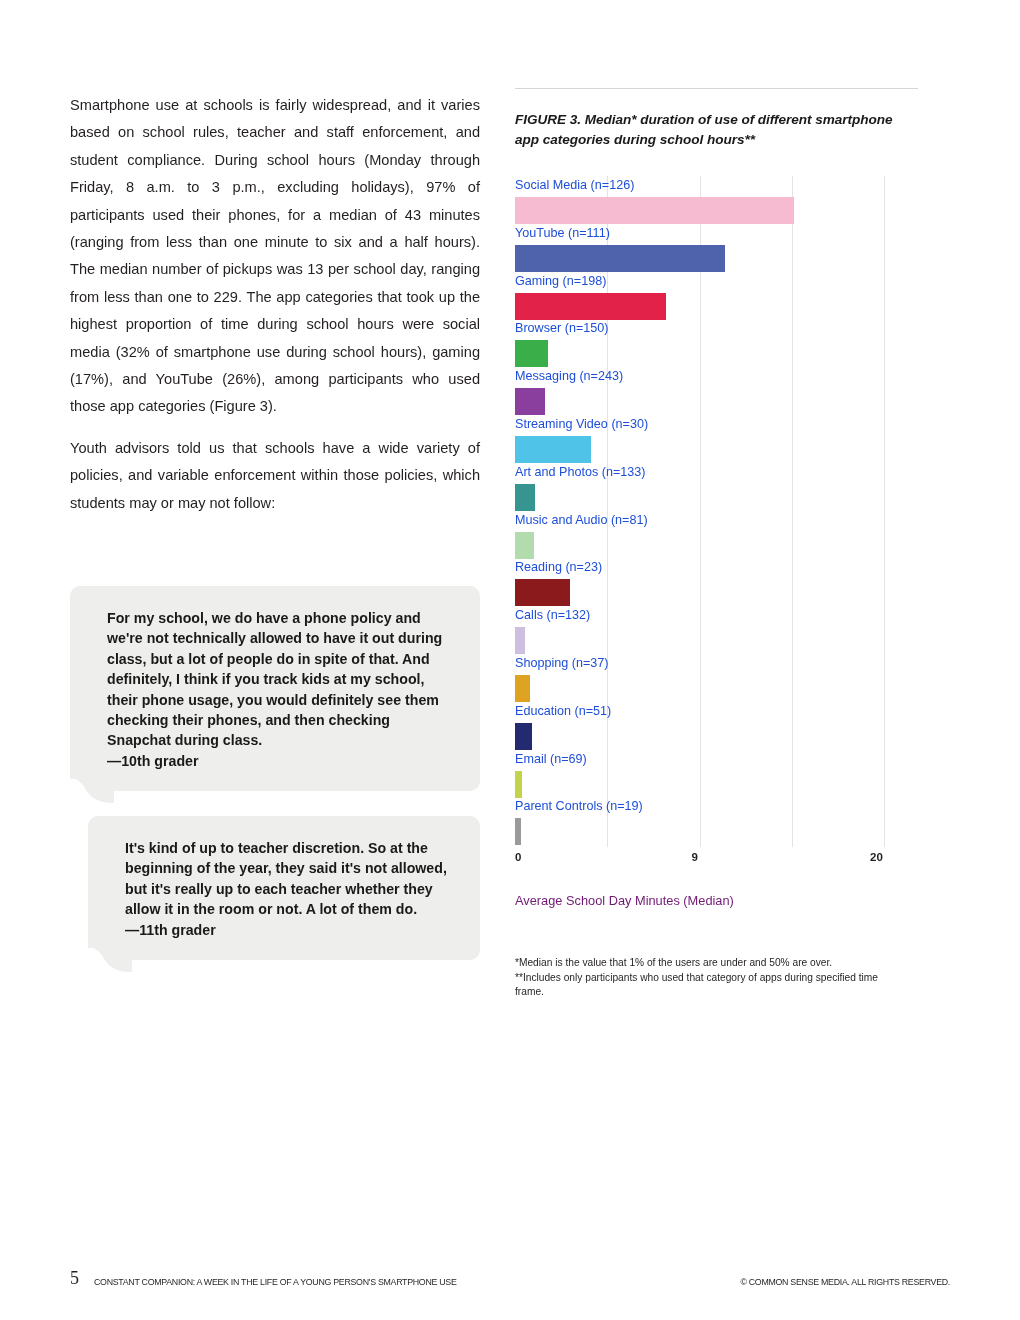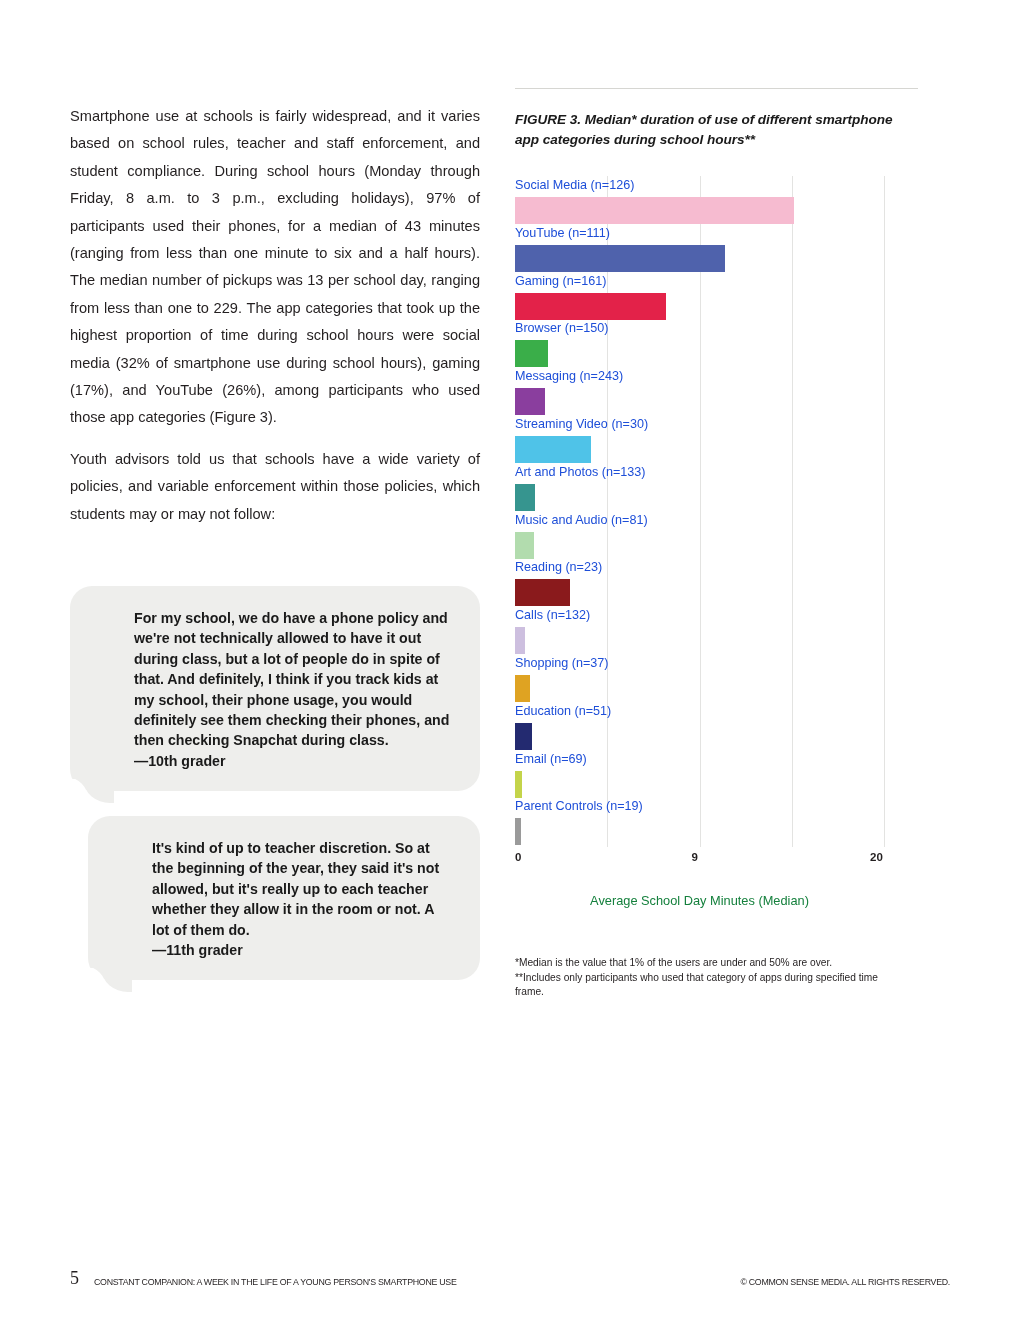--- a/index.html
+++ b/index.html
@@ -24,32 +24,32 @@
     color:#000;
     margin:0 0 22px 0;
     letter-spacing:-0.1px;
   }
   .headline .num { font-size:34px; line-height:31px; }
 
   .body-par {
     font-size:14.6px;
     line-height:27.4px;
     color:#231f20;
-    margin:11px 0 14px 0;
+    margin:0 0 14px 0;
     text-align:justify;
     text-justify:inter-word;
   }
   .body-par:last-child { margin-bottom:0; }
 
   
   .bubble-wrap { position:absolute; }
   .bubble {
     background:#eeeeec;
-    border-radius:22px;
-    padding:22px 28px 20px 64px;
+    border-radius:10px;
+    padding:22px 28px 20px 37px;
     font-size:14.2px;
     line-height:20.4px;
     font-weight:bold;
     color:#1a1a1a;
     position:relative;
   }
   .bubble .attrib { display:block; }
   .bubble-tail {
     position:absolute;
     left:0px; bottom:-16px;
@@ -113,23 +113,22 @@
   }
   .axis-labels { position:relative; height:18px; margin-top:4px; }
   .axis-tick {
     position:absolute;
     font-size:11.5px;
     font-weight:bold;
     color:#231f20;
     top:0;
   }
   .axis-title {
-    text-align:center;
     font-size:12.8px;
-    color:#15803d;
+    color:#701a75;
     margin-top:24px;
     width:369px;
   }
 
   .footnotes {
     margin-top:48px;
     font-size:10.2px;
     line-height:14.6px;
     color:#231f20;
     width:375px;
@@ -196,21 +195,21 @@
         <div id="bars">
             <div class="bar-row">
               <div class="bar-label">Social Media (n=126)</div>
               <div class="bar" style="width: 278.595px; background: rgb(246, 187, 208);"></div>
             </div>
             <div class="bar-row">
               <div class="bar-label">YouTube (n=111)</div>
               <div class="bar" style="width: 210.33px; background: rgb(79, 98, 172);"></div>
             </div>
             <div class="bar-row">
-              <div class="bar-label">Gaming (n=161)</div>
+              <div class="bar-label">Gaming (n=198)</div>
               <div class="bar" style="width: 151.29px; background: rgb(227, 34, 73);"></div>
             </div>
             <div class="bar-row">
               <div class="bar-label">Browser (n=150)</div>
               <div class="bar" style="width: 33.21px; background: rgb(58, 174, 73);"></div>
             </div>
             <div class="bar-row">
               <div class="bar-label">Messaging (n=243)</div>
               <div class="bar" style="width: 29.52px; background: rgb(138, 62, 158);"></div>
             </div>

